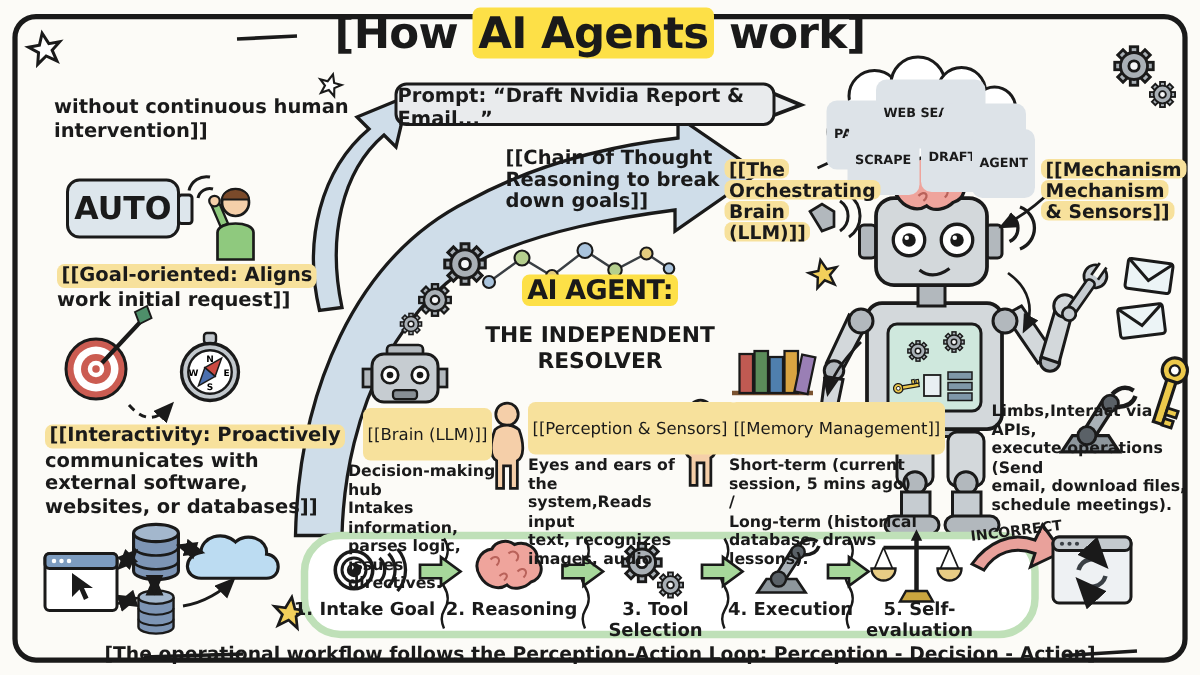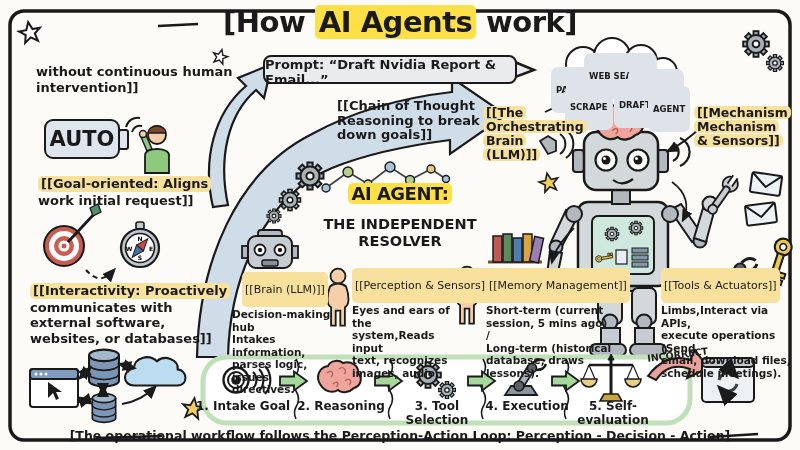--- a/index.html
+++ b/index.html
@@ -409,21 +409,20 @@
 images, audio.</div>
 </div>
 <div class="abs" style="left:486px;top:268px;width:126px">
   <div class="notetitle">[[Memory Management]]</div>
   <div class="centernote pre">Short-term (current
 session, 5 mins ago) /
 Long-term (historical
 database, draws lessons).</div>
 </div>
 <div class="abs" style="left:661px;top:268px;width:132px">
-  <div class="notetitle">[[Tools &amp; Actuators]]</div>
   <div class="centernote pre">Limbs,Interact via APIs,
 execute operations (Send
 email, download files,
 schedule meetings).</div>
 </div>
 
 <div class="steplabel" style="left:193px">1. Intake Goal</div>
 <div class="steplabel" style="left:291px">2. Reasoning</div>
 <div class="steplabel" style="left:387px">3. Tool Selection</div>
 <div class="steplabel" style="left:477px">4. Execution</div>

